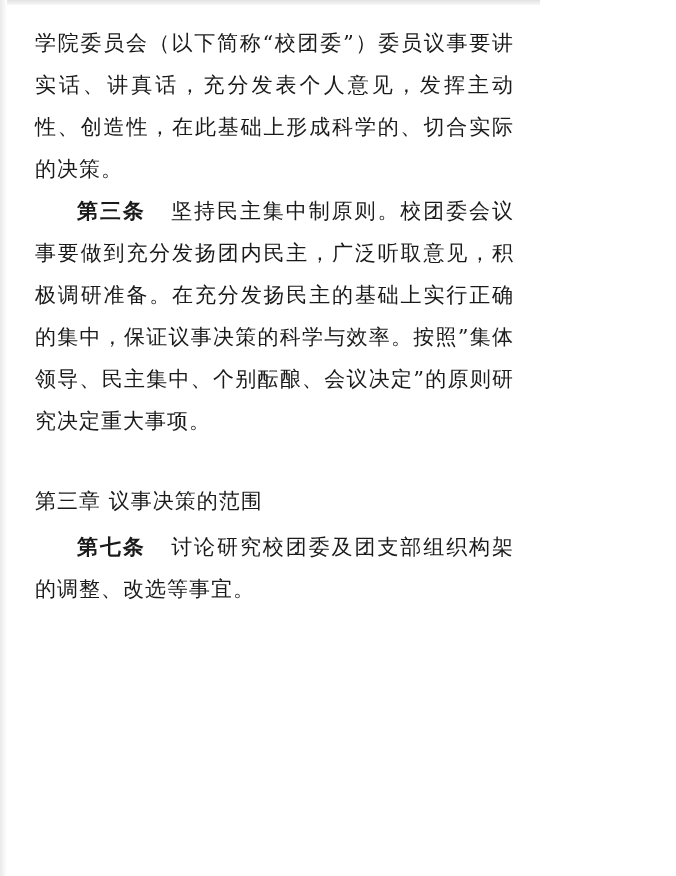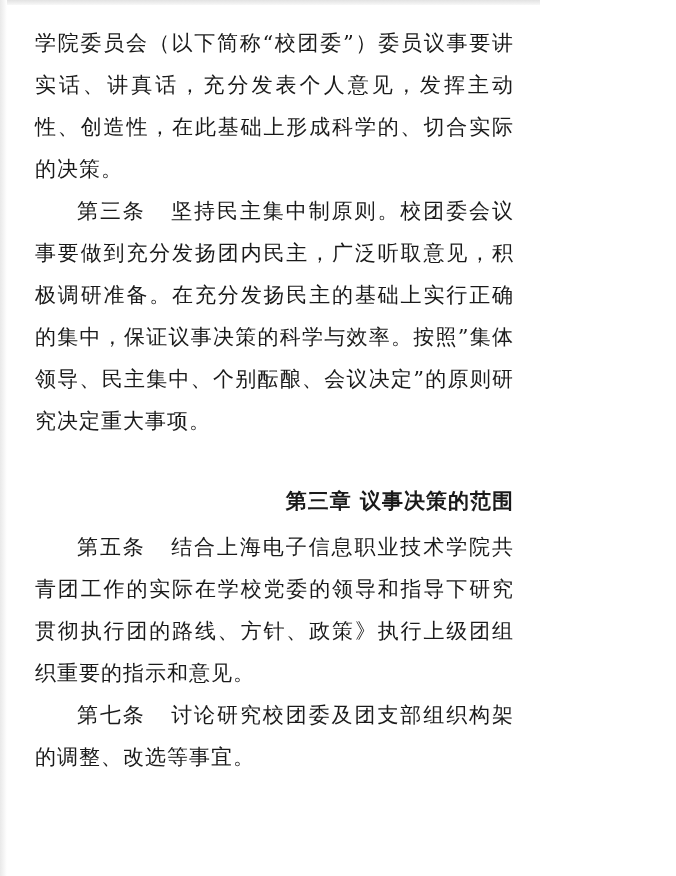--- a/index.html
+++ b/index.html
@@ -45,28 +45,28 @@
 
   p.article {
     text-indent: 2em;
   }
 
   p.continuation {
     text-indent: 0;
   }
 
   .article-lead {
-    font-weight: normal;
+    font-weight: bold;
     margin-right: 0.8em;
   }
 
   .chapter-heading {
-    text-align: right;
+    text-align: left;
     text-indent: 0;
-    font-weight: bold;
+    font-weight: normal;
     margin-top: 38px !important;
     margin-bottom: 4px !important;
   }
 </style>
 </head>
 <body>
 
 <div class="page">
   <div class="edge-top"></div>
   <div class="edge-left"></div>
@@ -80,24 +80,20 @@
     <p class="article">
       <span class="article-lead">第三条</span>
       <span>坚持民主集中制原则。校团委会议事要做到充分发扬团内民主，广泛听取意见，积极调研准备。在充分发扬民主的基础上实行正确的集中，保证议事决策的科学与效率。按照”集体领导、民主集中、个别酝酿、会议决定”的原则研究决定重大事项。</span>
     </p>
 
 
     <p class="chapter-heading">
       <span>第三章 议事决策的范围</span>
     </p>
 
-    <p class="article">
-      <span class="article-lead">第五条</span>
-      <span>结合上海电子信息职业技术学院共青团工作的实际在学校党委的领导和指导下研究贯彻执行团的路线、方针、政策》执行上级团组织重要的指示和意见。</span>
-    </p>
 
 
     <p class="article">
       <span class="article-lead">第七条</span>
       <span>讨论研究校团委及团支部组织构架的调整、改选等事宜。</span>
     </p>
 
   </div>
 </div>
 

